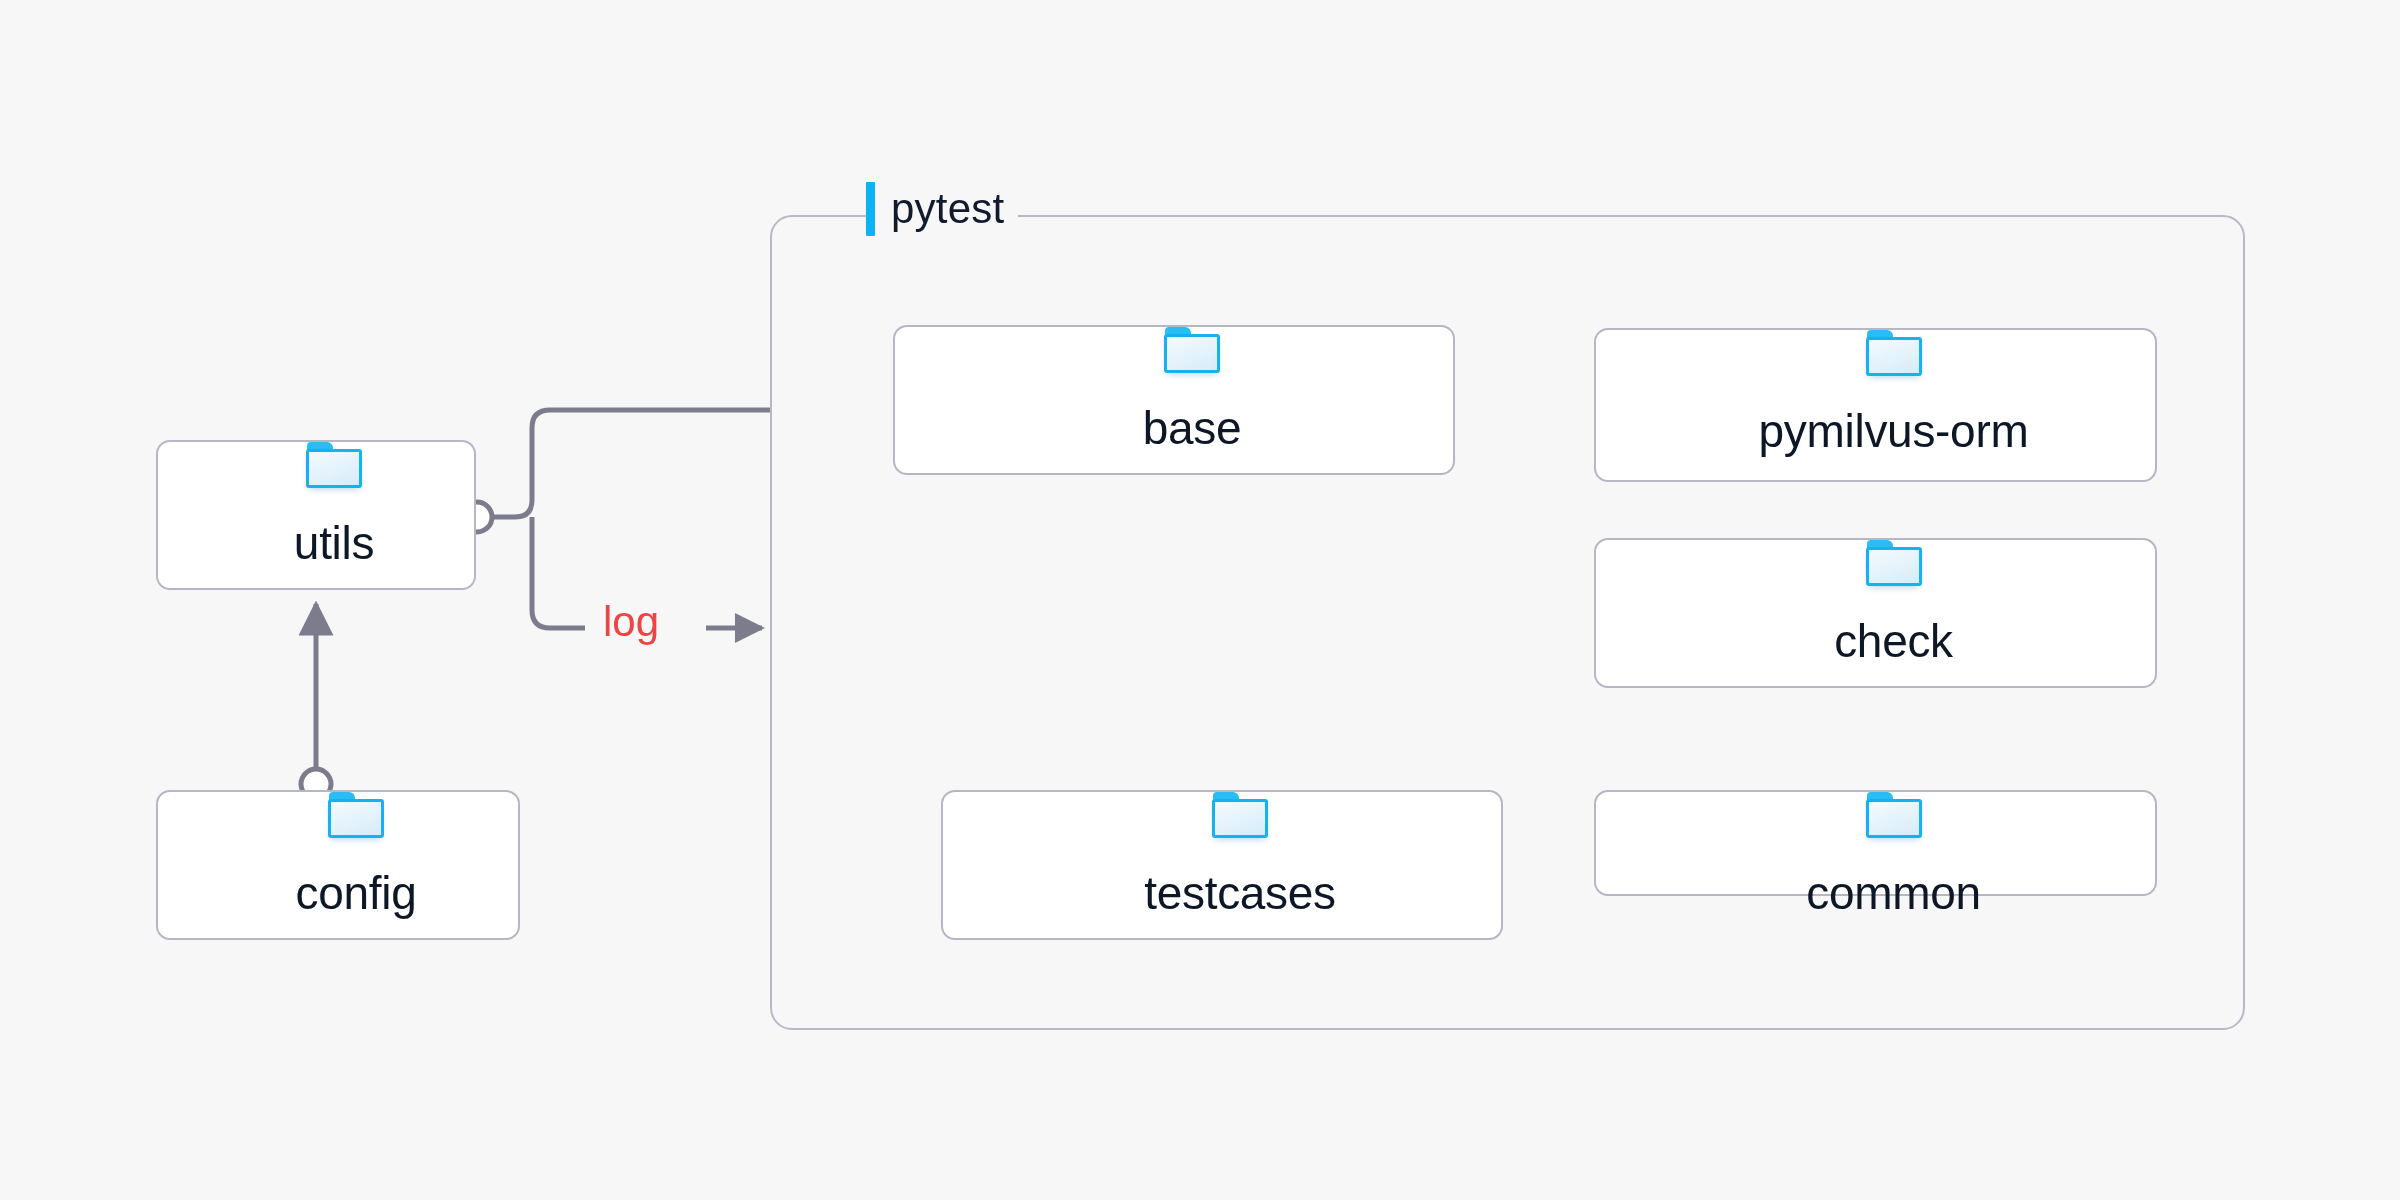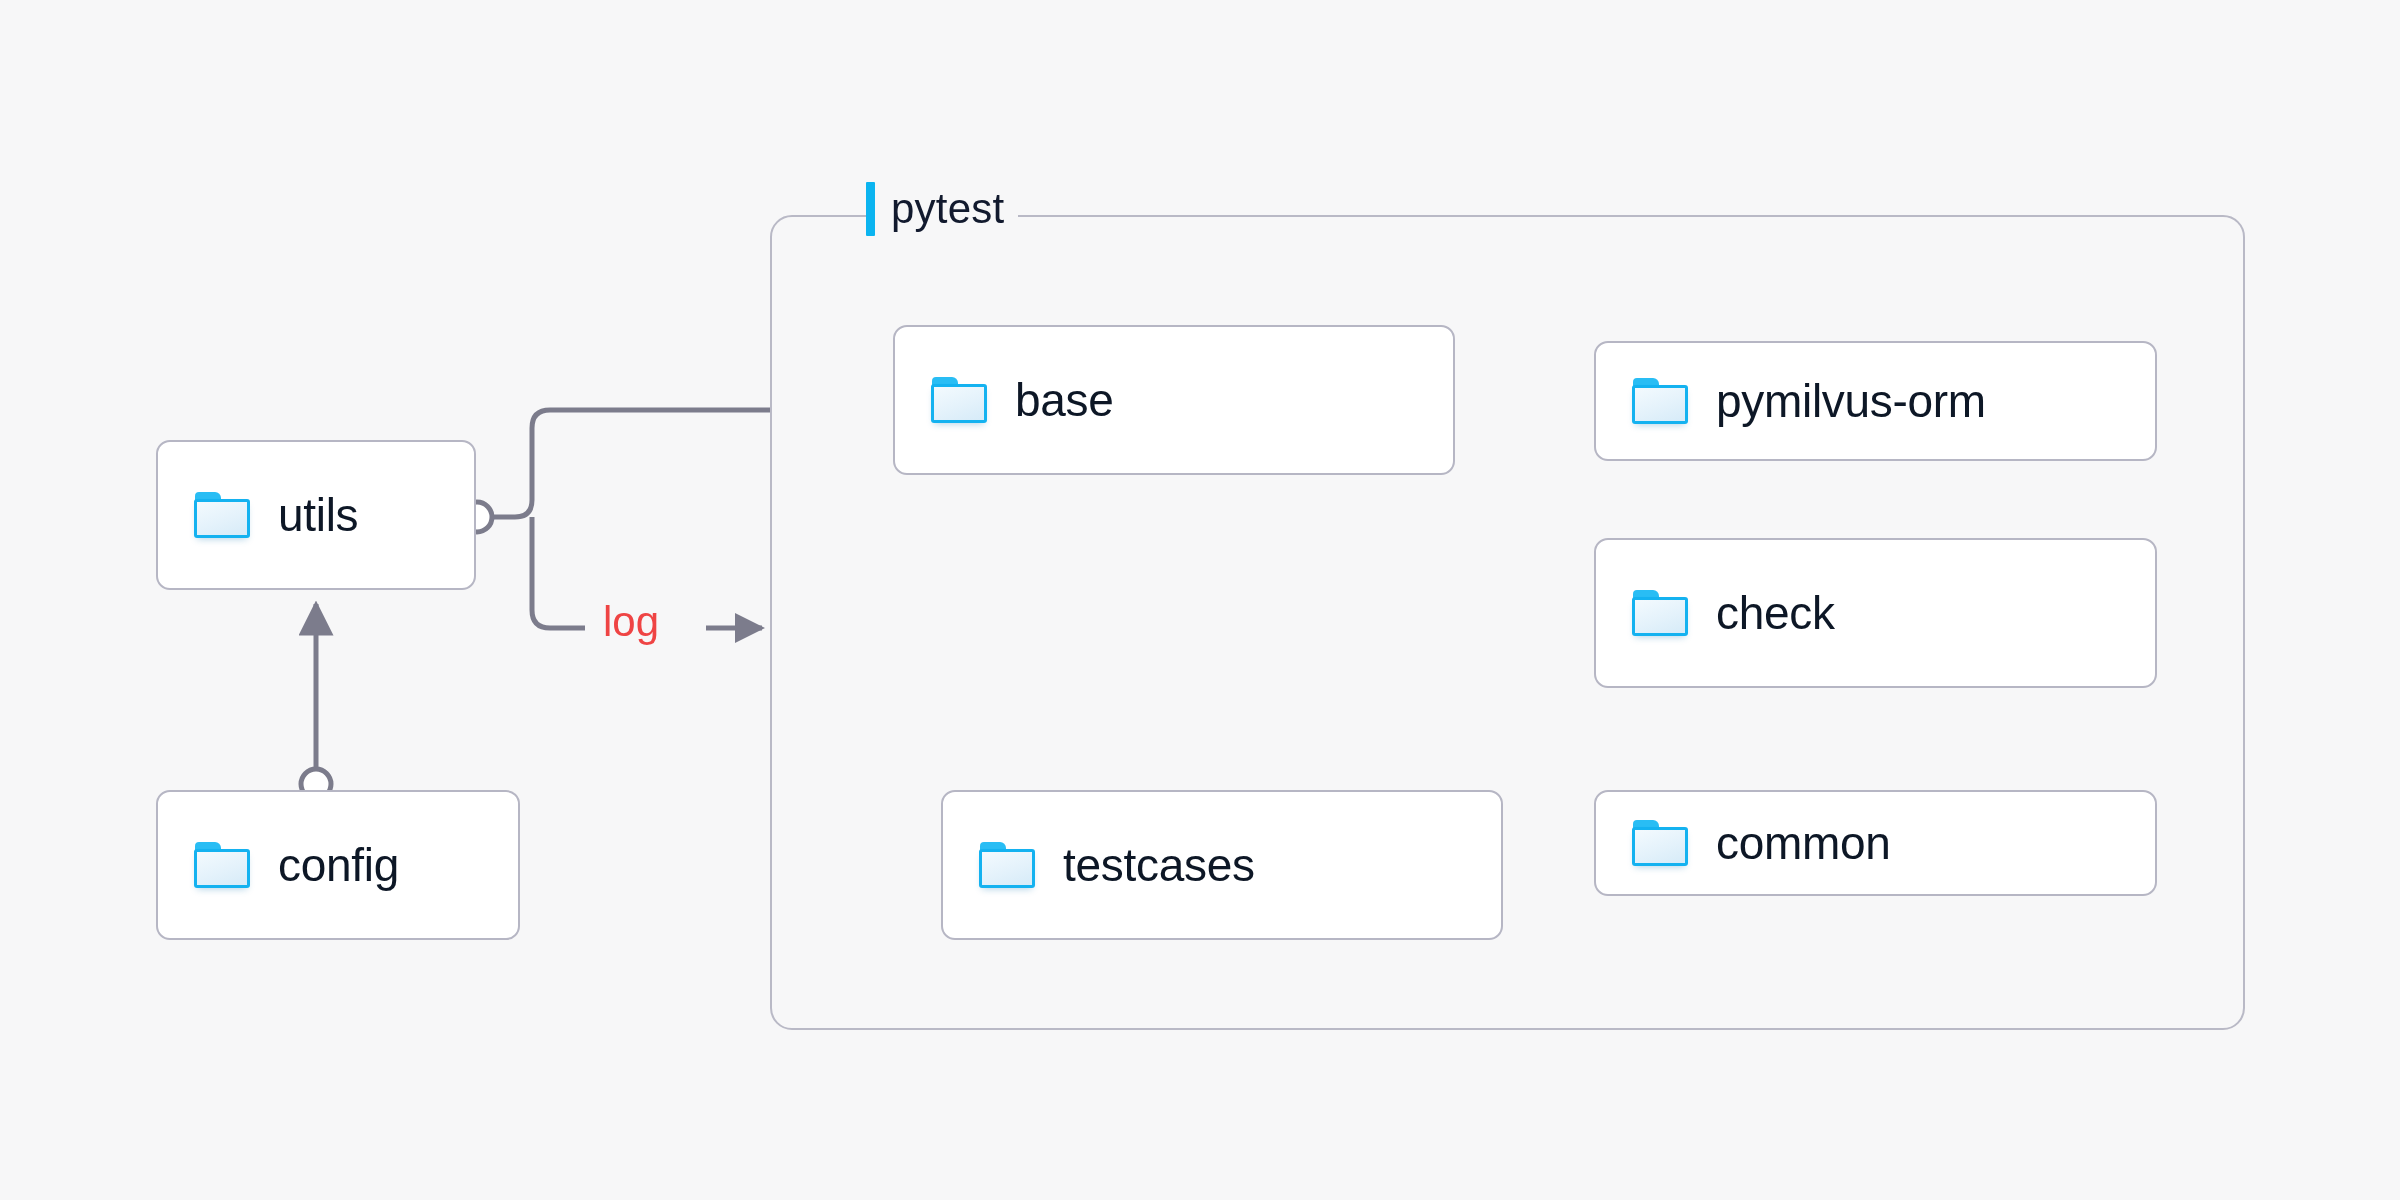--- a/index.html
+++ b/index.html
@@ -65,20 +65,21 @@
   .node {
     position: absolute;
     box-sizing: border-box;
     background: #ffffff;
     border: 2px solid #b6b6c4;
     border-radius: 14px;
     display: flex;
     align-items: center;
     padding-left: 36px;
     gap: 28px;
+    flex-direction: column;
   }
   .node-label {
     font-size: 46px;
     color: #0d1726;
     white-space: nowrap;
     letter-spacing: -0.3px;
   }
 
   
   .folder {
@@ -107,21 +108,21 @@
     border-radius: 3px;
     background: linear-gradient(160deg, #f3fafe 0%, #e4f2fb 55%, #d6ebf8 100%);
     box-shadow: 0 4px 7px -3px rgba(20,120,180,0.33);
   }
 
   
   .n-utils      { left: 156px;  top: 440px;  width: 320px; height: 150px; }
   .n-config     { left: 156px;  top: 790px;  width: 364px; height: 150px; }
   .n-base       { left: 893px;  top: 325px;  width: 562px; height: 150px; }
   .n-testcases  { left: 893px;  top: 790px;  width: 562px; height: 150px; margin-left: 48px; }
-  .n-pymilvus   { left: 1594px; top: 341px;  width: 563px; height: 120px; }
+  .n-pymilvus   { left: 1594px; top: 328px;  width: 563px; height: 154px; }
   .n-check      { left: 1594px; top: 538px;  width: 563px; height: 150px; }
   .n-common     { left: 1594px; top: 790px;  width: 563px; height: 106px; }
 
   
   .edge-label {
     position: absolute;
     left: 603px;
     top: 598px;
     font-size: 42px;
     color: #ef4444;

